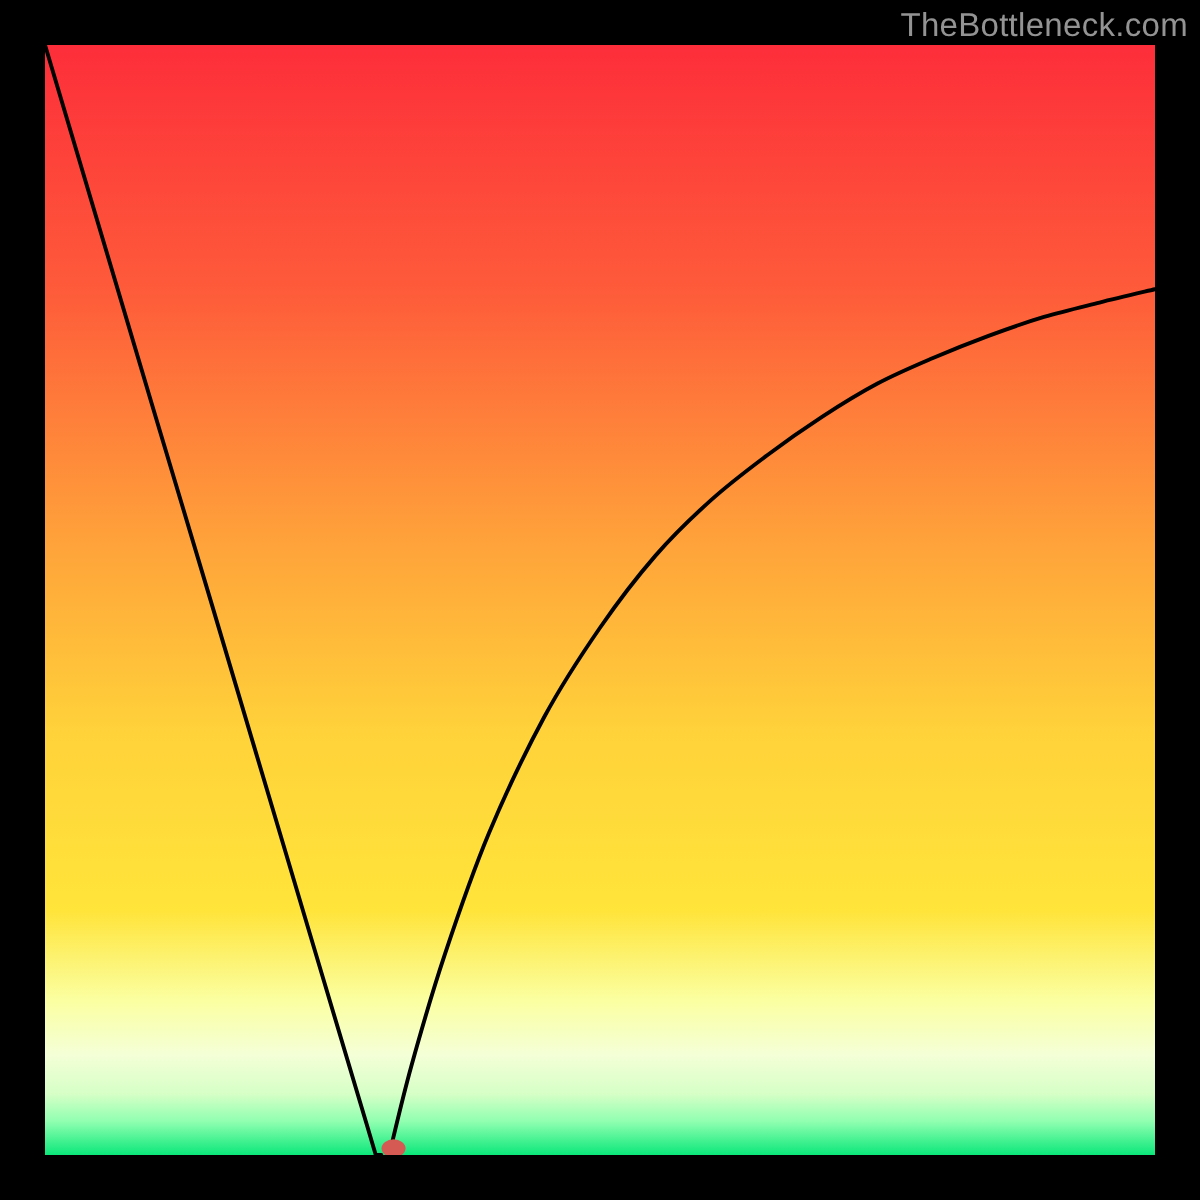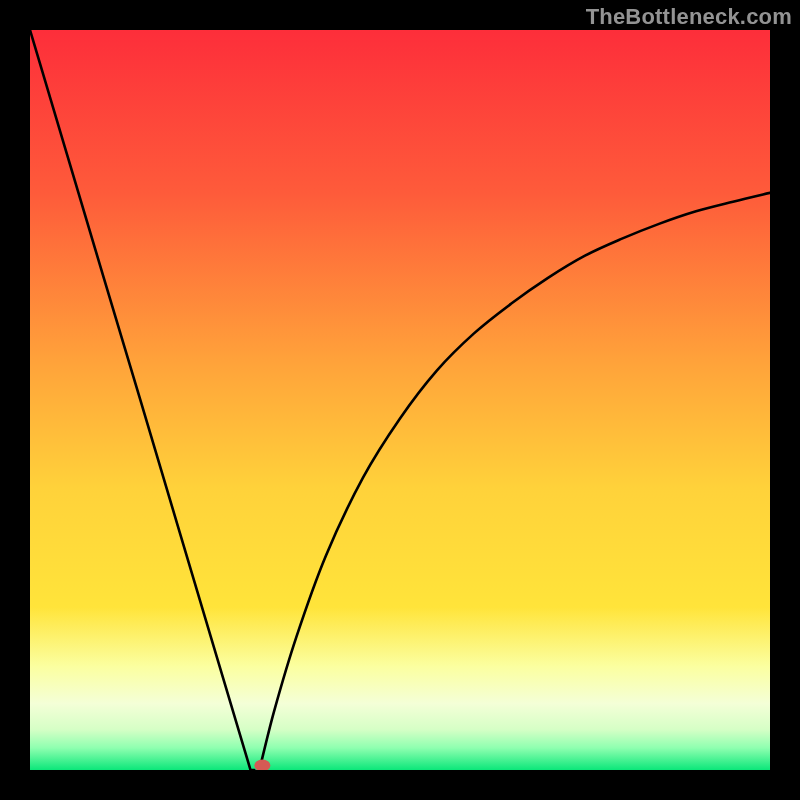--- a/index.html
+++ b/index.html
@@ -23,21 +23,21 @@
     top: 30px;
     width: 740px;
     height: 740px;
   }
   .watermark {
     position: absolute;
     top: 4px;
     right: 8px;
     color: #939393;
     font-size: 22px;
-    font-weight: 700;
+    font-weight: 400;
     letter-spacing: 0.2px;
     user-select: none;
     font-family: Arial, Helvetica, sans-serif;
   }
 </style>
 </head>
 <body>
 
 <div class="outer">
   <div class="watermark">TheBottleneck.com</div>

